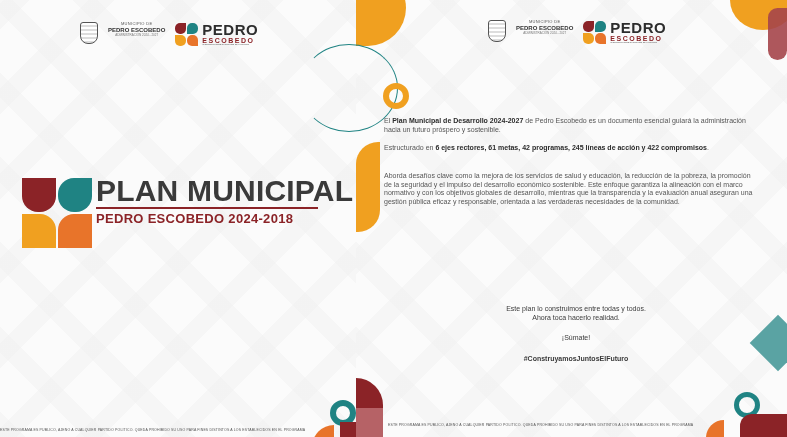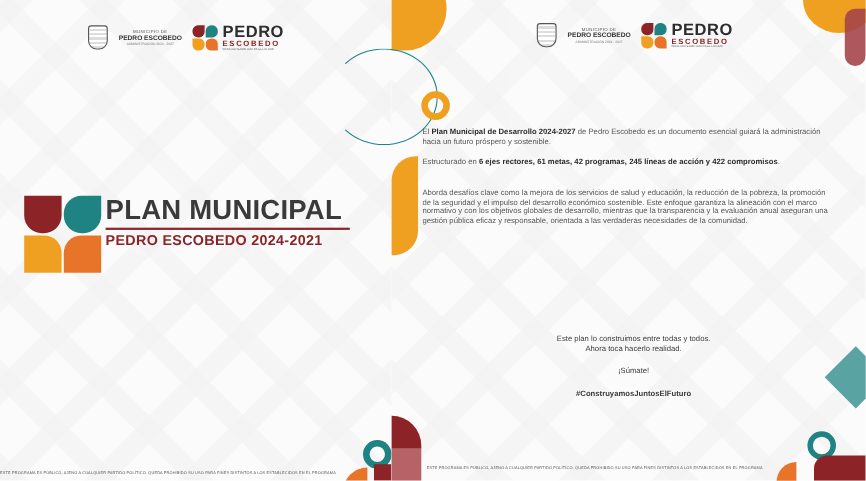--- a/index.html
+++ b/index.html
@@ -11,21 +11,21 @@
   .page-right { left: 356px; width: 431px; }
 
   .bg-pattern {
     position: absolute; inset: 0;
     background:
       repeating-linear-gradient(45deg, rgba(235,235,235,0.55) 0 18px, rgba(255,255,255,0) 18px 60px),
       repeating-linear-gradient(-45deg, rgba(235,235,235,0.55) 0 18px, rgba(255,255,255,0) 18px 60px);
     opacity: 0.6;
   }
 
-  .logos { position: absolute; display: flex; align-items: center; gap: 10px; }
+  .logos { position: absolute; display: flex; align-items: flex-start; gap: 10px; }
   .logos-left { left: 80px; top: 22px; }
   .logos-right { left: 488px; top: 20px; }
 
   .shield {
     width: 18px; height: 22px; border: 1.5px solid #555; border-radius: 3px 3px 8px 8px;
     background: repeating-linear-gradient(0deg, #ddd 0 2px, #fff 2px 4px);
   }
   .muni-text { display: flex; flex-direction: column; align-items: center; line-height: 1; }
   .muni-small { font-size: 4px; color: #555; letter-spacing: 0.3px; }
   .muni-big { font-size: 6px; font-weight: bold; color: #333; margin: 1px 0; }
@@ -44,21 +44,21 @@
   .brand-tag { font-size: 2.5px; color: #555; }
 
   .title-block { position: absolute; left: 22px; top: 178px; display: flex; align-items: flex-start; gap: 4px; }
   .title-mark { display: grid; grid-template-columns: 34px 34px; grid-template-rows: 34px 34px; gap: 2px; }
   .tm { width: 34px; height: 34px; position: relative; }
   .tm1 { background: #8b2327; border-radius: 0 0 16px 16px; }
   .tm2 { background: #1f8383; border-radius: 16px 0 16px 16px; }
   .tm3 { background: #f0a020; border-radius: 0 16px 0 0; }
   .tm4 { background: #e8742a; border-radius: 16px 0 0 0; }
   .title-text { display: flex; flex-direction: column; padding-top: 0px; }
-  .title-line { font-size: 25px; font-weight: bold; color: #3a3a3a; line-height: 26px; letter-spacing: 0.2px; white-space: nowrap; }
+  .title-line { font-size: 30px; font-weight: bold; color: #3a3a3a; line-height: 26px; letter-spacing: 0.2px; white-space: nowrap; }
   .title-rule { height: 2px; background: #8b2327; width: 222px; margin: 3px 0 2px; }
   .title-sub { font-size: 13px; font-weight: bold; color: #8b2327; letter-spacing: 0.3px; white-space: nowrap; }
 
   .disclaimer { position: absolute; font-size: 3.5px; color: #555; letter-spacing: 0.15px; white-space: nowrap; }
   .disc-left { left: 0; top: 428px; }
   .disc-right { left: 388px; top: 423px; }
 
   .shape { position: absolute; }
 
   .body-text { position: absolute; left: 384px; width: 376px; font-size: 7px; line-height: 8.6px; color: #555; }
@@ -103,21 +103,21 @@
   <div class="title-block">
     <div class="title-mark">
       <div class="tm tm1"></div>
         <div class="tm tm2"></div>
         <div class="tm tm3"></div>
         <div class="tm tm4"></div>
     </div>
     <div class="title-text">
       <span class="title-line">PLAN MUNICIPAL</span>
       <div class="title-rule"></div>
-      <span class="title-sub">PEDRO ESCOBEDO 2024-2021</span>
+      <span class="title-sub">PEDRO ESCOBEDO 2024-2018</span>
     </div>
   </div>
 
   <div class="disclaimer disc-left">ESTE PROGRAMA ES PÚBLICO, AJENO A CUALQUIER PARTIDO POLÍTICO. QUEDA PROHIBIDO SU USO PARA FINES DISTINTOS A LOS ESTABLECIDOS EN EL PROGRAMA</div>
 
   <div class="shape" style="left:330px;top:400px;width:26px;height:26px;border:6px solid #1f8383;border-radius:50%;"></div>
   <div class="shape" style="left:312px;top:425px;width:22px;height:22px;background:#e8742a;border-radius:22px 0 0 0;"></div>
   <div class="shape" style="left:340px;top:422px;width:16px;height:15px;background:#8b2327;"></div>
 </div>
 

